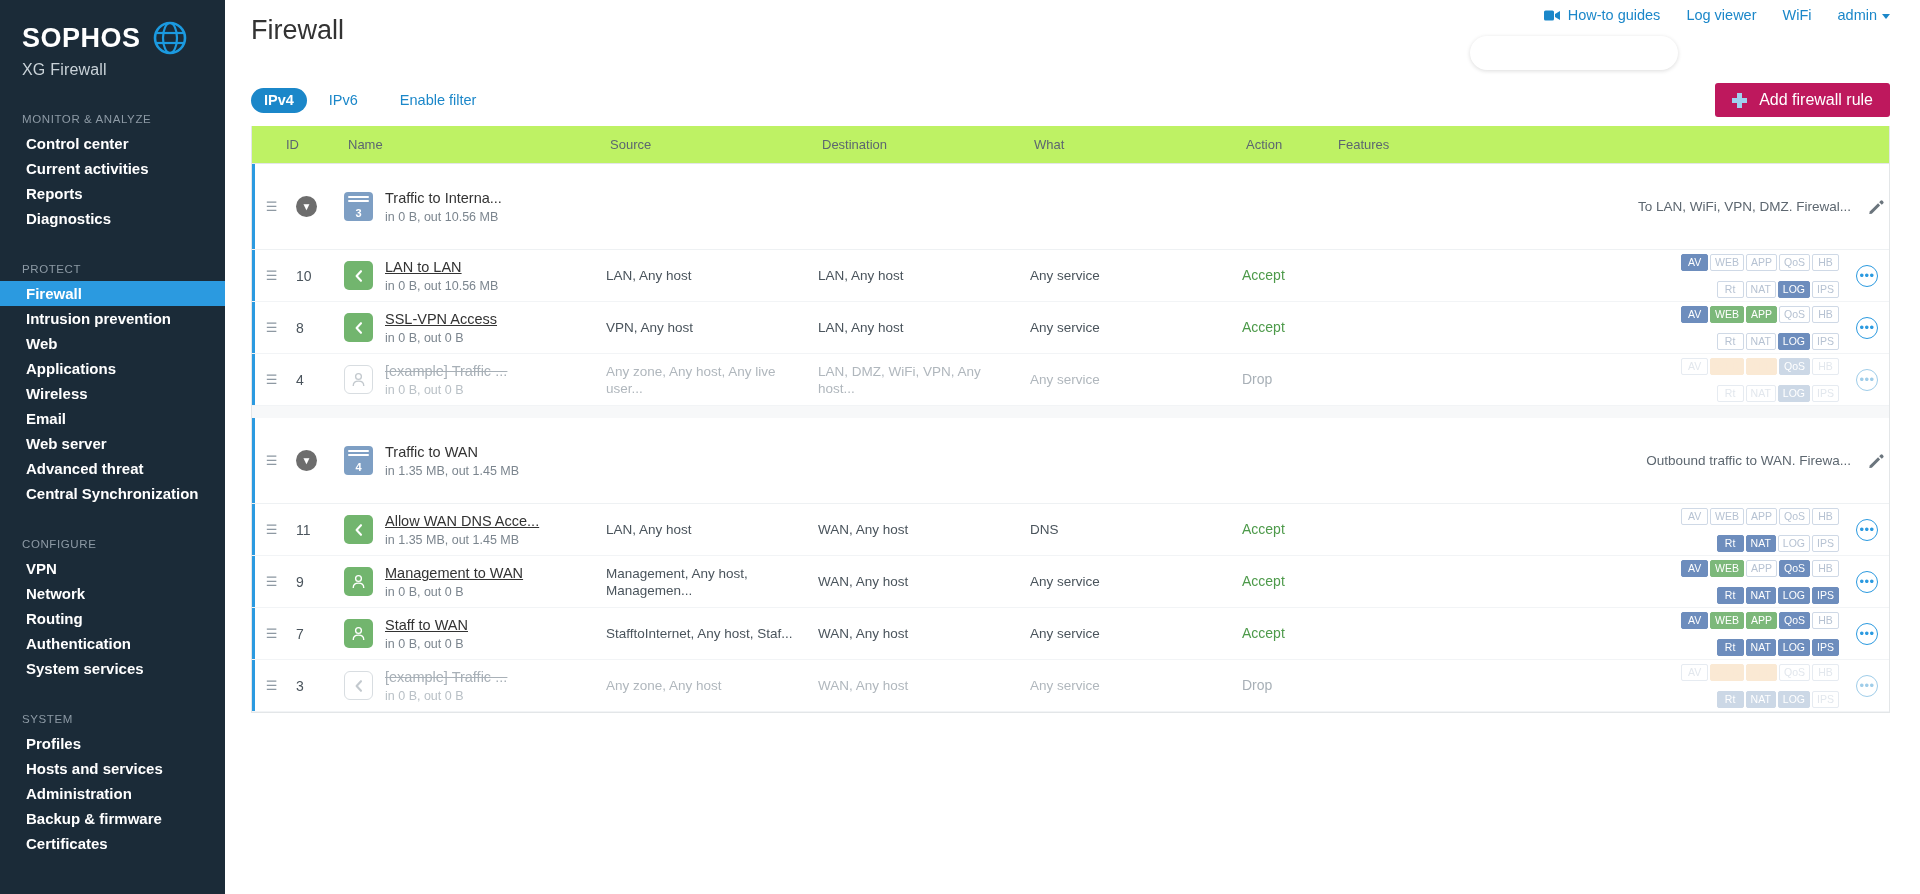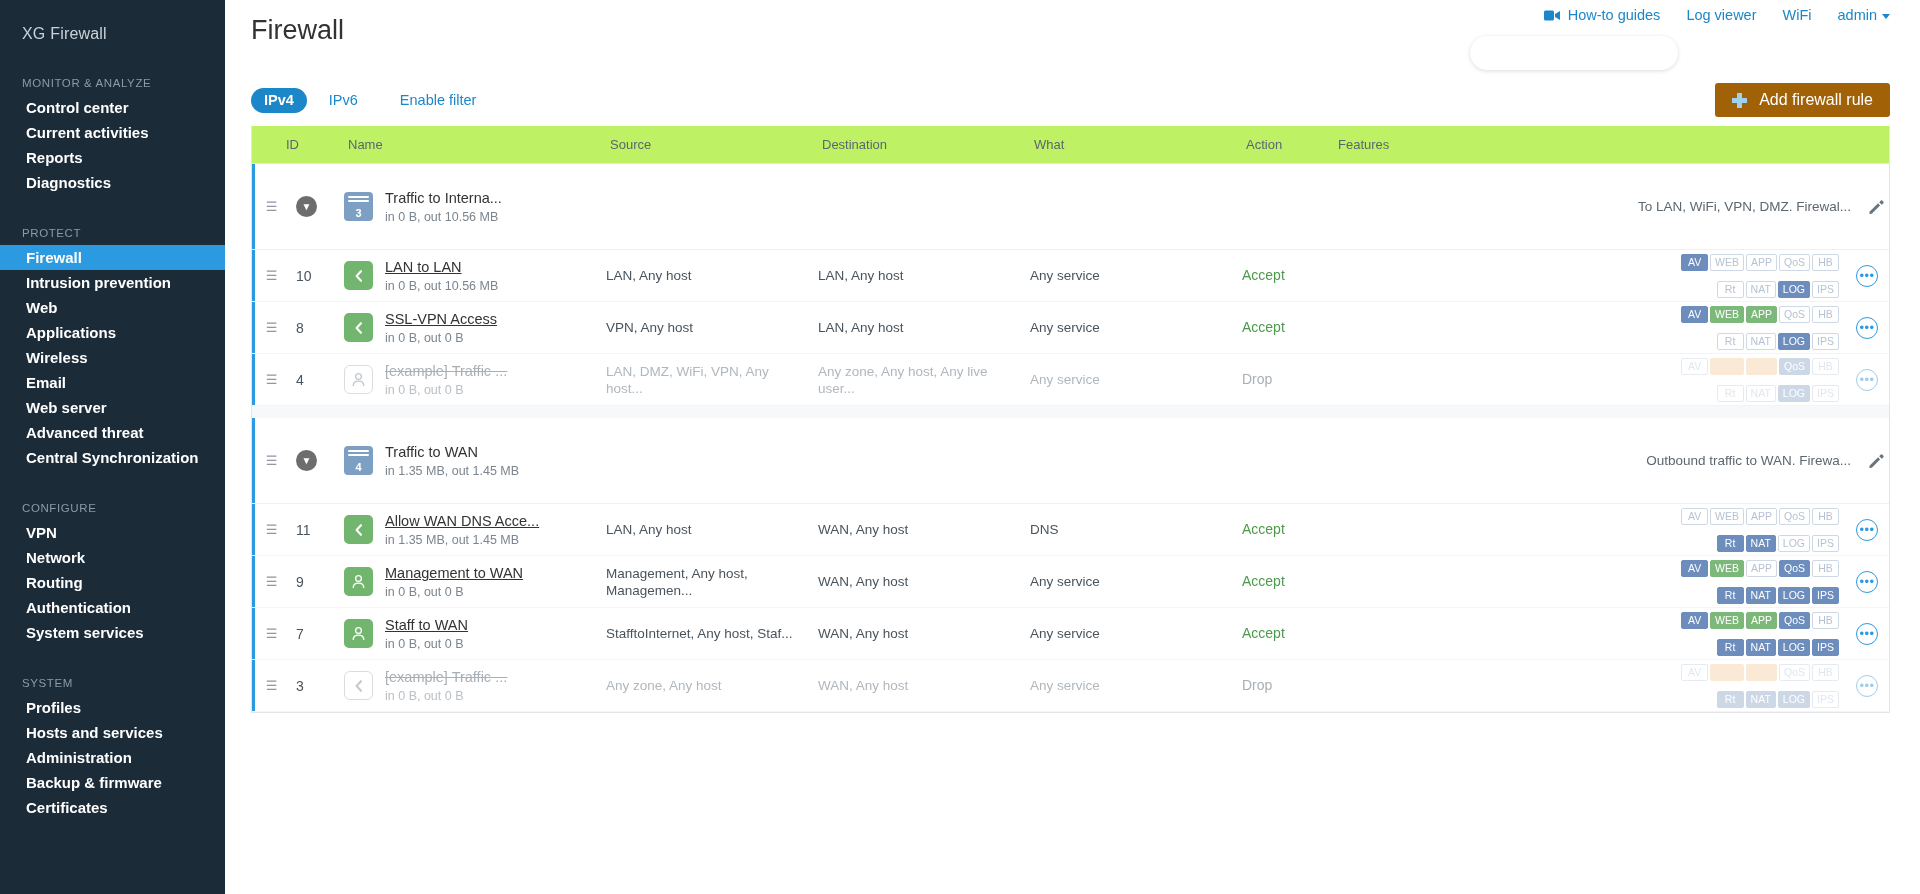--- a/index.html
+++ b/index.html
@@ -75,21 +75,21 @@
   .toolbar { display: flex; align-items: center; padding: 0 30px 0 26px; height: 52px; }
   .pill {
     background: #1b87c9; color: #fff; border-radius: 13px;
     font-size: 14.5px; font-weight: bold; padding: 4px 13px; line-height: 17px;
     cursor: pointer;
   }
   .tlink { color: #1b87c9; font-size: 14.5px; margin-left: 22px; cursor: pointer; }
   .tlink.wide { margin-left: 42px; }
   .spacer { flex: 1; }
   .btn-primary {
-    background: #a16207; color: #fff; border: none; border-radius: 3px;
+    background: #be185d; color: #fff; border: none; border-radius: 3px;
     font-family: "Liberation Sans", sans-serif;
     font-size: 16px; height: 34px; padding: 0 17px;
     display: flex; align-items: center; gap: 12px; cursor: pointer;
   }
   .plus { position: relative; width: 15px; height: 15px; display: inline-block; }
   .plus::before, .plus::after {
     content: ""; position: absolute; background: #9fd1ef;
   }
   .plus::before { left: 5px; top: 0; width: 5px; height: 15px; }
   .plus::after { top: 5px; left: 0; height: 5px; width: 15px; }
@@ -201,20 +201,29 @@
   .rowend { width: 42px; display: flex; align-items: center; justify-content: center; }
   .grpsep { height: 12px; background: #f7f8f9; }
 </style>
 </head>
 <body>
 
 <div class="app">
 
   <aside class="sidebar">
     <div class="brand">
+      <div class="brand-row">
+        <div class="brand-word">SOPHOS</div>
+        <svg class="brand-mark" viewBox="0 0 36 36">
+          <circle cx="18" cy="18" r="15" fill="none" stroke="#1b9ae0" stroke-width="2.6"></circle>
+          <ellipse cx="18" cy="18" rx="7" ry="15" fill="none" stroke="#1b9ae0" stroke-width="2.2"></ellipse>
+          <line x1="3" y1="13" x2="33" y2="13" stroke="#1b9ae0" stroke-width="2.2"></line>
+          <line x1="3" y1="23" x2="33" y2="23" stroke="#1b9ae0" stroke-width="2.2"></line>
+        </svg>
+      </div>
       <div class="brand-sub">XG Firewall</div>
     </div>
     <nav class="nav" id="nav-root">
         <div class="nav-section">MONITOR &amp; ANALYZE</div>
         <div class="nav-item">Control center</div>
         <div class="nav-item">Current activities</div>
         <div class="nav-item">Reports</div>
         <div class="nav-item">Diagnostics</div>
         <div class="nav-section">PROTECT</div>
         <div class="nav-item active">Firewall</div>
@@ -400,22 +409,22 @@
                   <svg viewBox="0 0 20 20" width="17" height="17">
                     <circle cx="10" cy="6.5" r="3.4" fill="none" stroke="#c3c9ce" stroke-width="1.6"></circle>
                     <path d="M3.8 17.5c0-3.6 2.8-5.6 6.2-5.6s6.2 2 6.2 5.6" fill="none" stroke="#c3c9ce" stroke-width="1.6"></path>
                   </svg>
                 </div>
                 <div>
                   <div class="nametext"><a>[example] Traffic ...</a></div>
                   <div class="submeta">in 0 B, out 0 B</div>
                 </div>
               </div>
+              <div class="cell src">Any zone, Any host, Any live user...</div>
               <div class="cell dst">LAN, DMZ, WiFi, VPN, Any host...</div>
-              <div class="cell src">Any zone, Any host, Any live user...</div>
               <div class="cell what">Any service</div>
               <div class="cell act act-drop">Drop</div>
               <div class="featcell">
                 <div class="badges dimbadge">
                   <div class="badgerow">
                     <span class="bdg off">AV</span>
                     <span class="bdg green">WEB</span>
                     <span class="bdg green">APP</span>
                     <span class="bdg on">QoS</span>
                     <span class="bdg off">HB</span>

